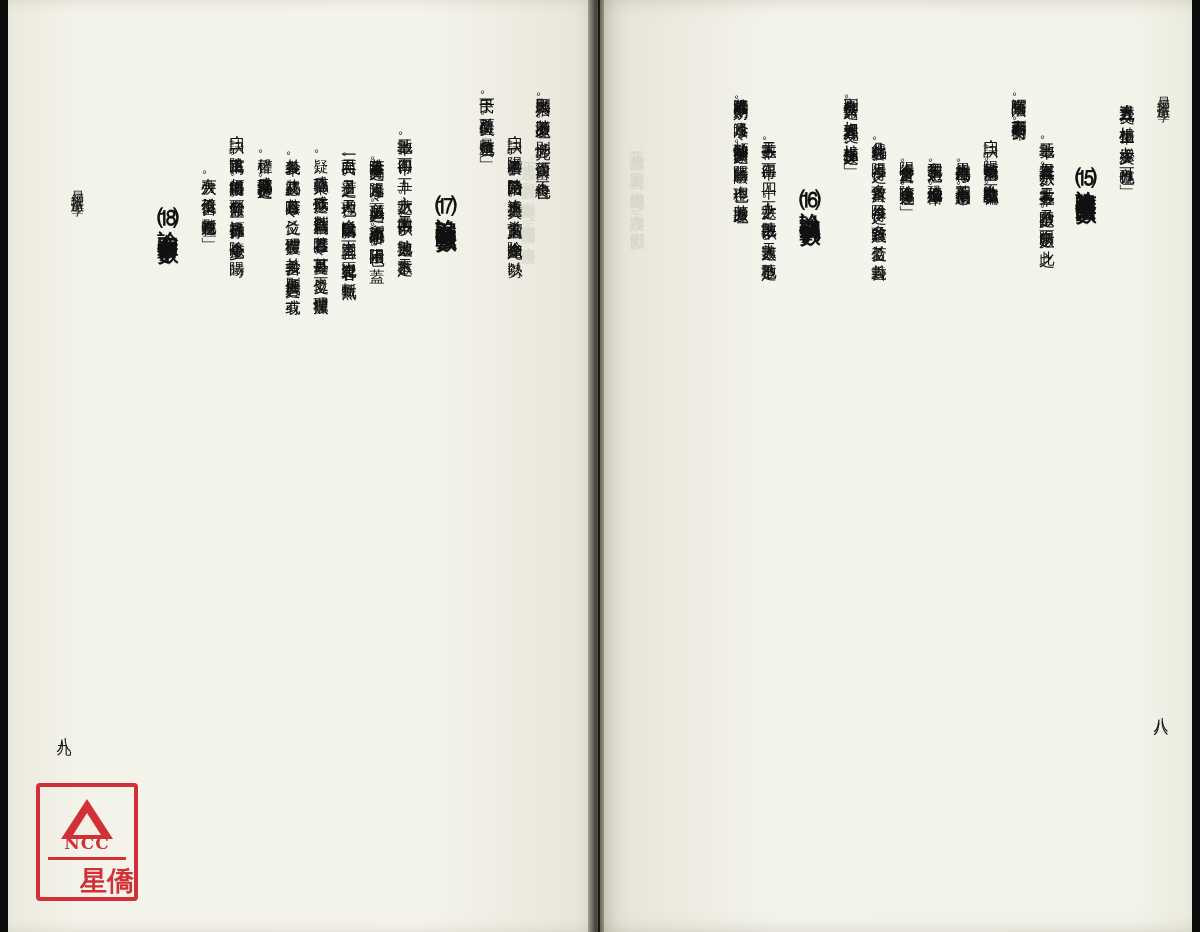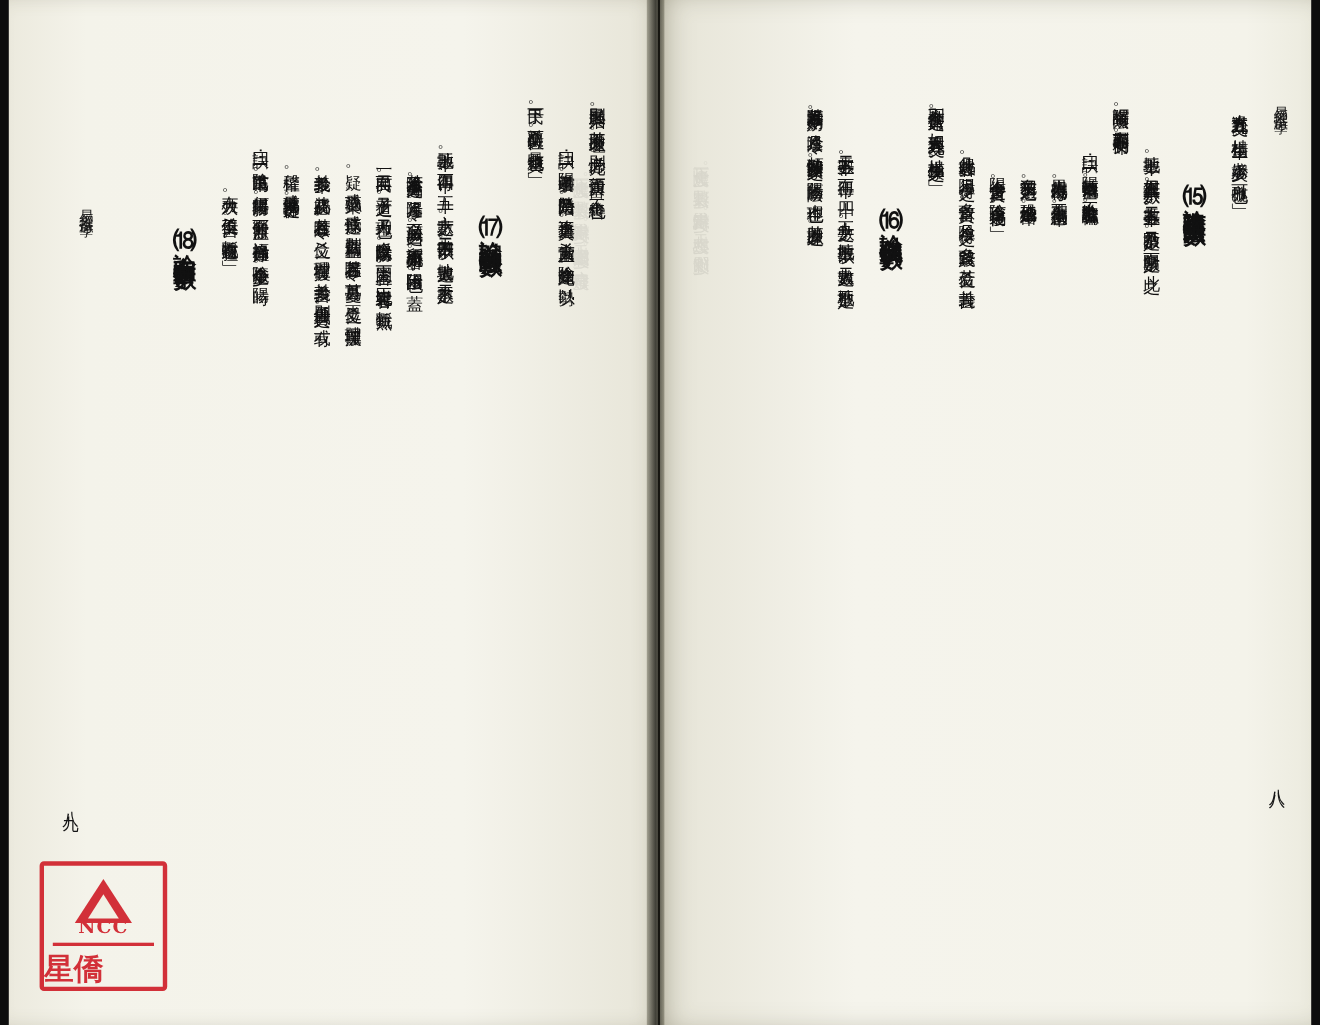--- a/index.html
+++ b/index.html
@@ -88,21 +88,21 @@
     font-size: 15px;
     color: #333;
     filter: blur(0.4px);
   }
 
   
   #stamp {
     position: absolute;
     left: 28px;
     top: 783px;
-    width: 116px;
+    width: 102px;
     height: 118px;
     border: 4px solid #d0202a;
     border-radius: 4px;
     box-sizing: border-box;
     color: #d0202a;
     opacity: 0.92;
   }
   #stamp .tri {
     position: absolute;
     left: 50%;
@@ -139,21 +139,21 @@
     position: absolute;
     left: 8px; right: 8px;
     top: 70px;
     height: 3px;
     background: #d0202a;
   }
   #stamp .cn {
     position: absolute;
     left: 0; right: 0;
     top: 76px;
-    text-align: left;
+    text-align: right;
     font-size: 27px;
     font-weight: bold;
     font-family: Liberation Sans, sans-serif;
   }
 </style>
 </head>
 <body>
 
 <div id="page">
 

